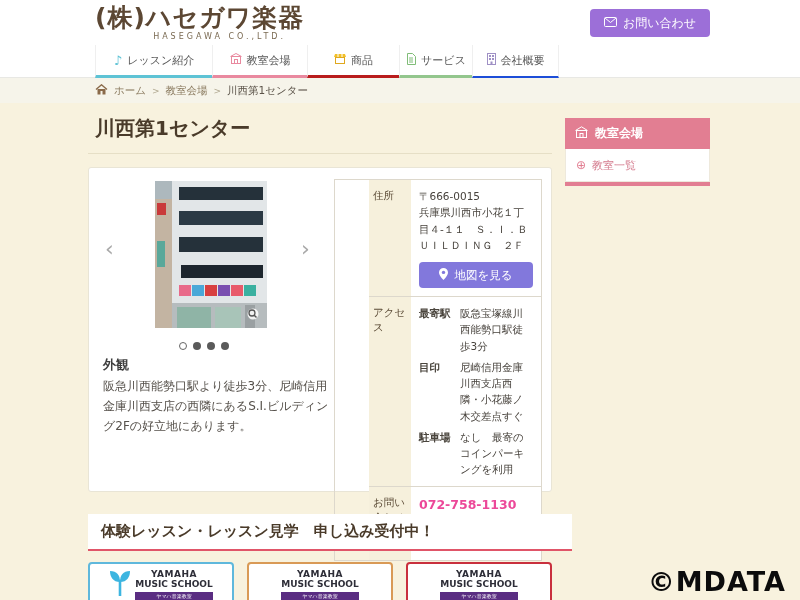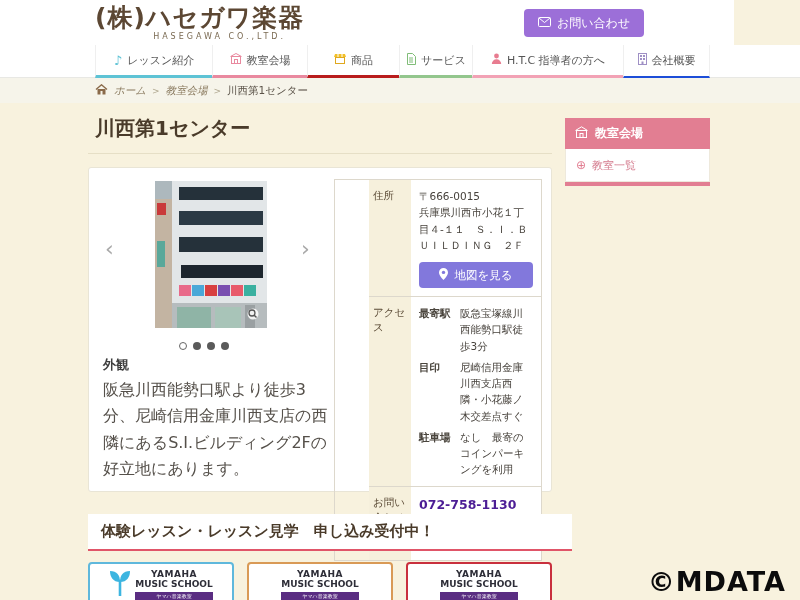--- a/index.html
+++ b/index.html
@@ -1,21 +1,21 @@
 <!DOCTYPE html>
 <html><head>
 <meta charset="utf-8">
 <style>
   * { margin:0; padding:0; box-sizing:border-box; }
   html,body { width:800px; height:600px; overflow:hidden; }
   body { font-family:"DejaVu Sans","Liberation Sans",sans-serif; }
   .canvas { position:relative; width:800px; height:600px; background:#f8f2de; overflow:hidden; }
 
   
-  .topbar { position:absolute; top:0; left:0; width:734px; height:45px; background:#ffffff; }
+  .topbar { position:absolute; top:0; left:0; width:800px; height:45px; background:#ffffff; }
   .logo { position:absolute; left:95px; top:4px; }
   .logo-main { font-size:25px; font-weight:bold; color:#5c4733; letter-spacing:1px; line-height:1.1; }
   .logo-sub { font-size:8px; color:#7a6a52; letter-spacing:3px; margin-top:0; text-align:center; padding-left:40px; }
   .contact-btn { position:absolute; right:90px; top:9px; height:28px; padding:0 14px;
     background:#9c6fd8; border:none; border-radius:4px; color:#fff; font-size:12px;
     display:flex; align-items:center; gap:6px; cursor:pointer; font-family:inherit; }
 
   
   .mainnav { position:absolute; top:45px; left:0; width:800px; height:33px; background:#fff; border-bottom:1px solid #e8e8e4; }
   .nav-inner { position:absolute; left:95px; top:0; height:33px; display:flex; }
@@ -28,54 +28,54 @@
   .nav-i3 { width:73px;  border-bottom:3px solid #93c68d;text-align:right; }
   .nav-i4 { width:151px; border-bottom:3px solid #f2a2b5; }
   .nav-i5 { width:87px;  border-bottom:2px solid #1d4ed8; }
   .note-glyph { color:#5ec3d5; font-size:13px; }
 
   
   .breadcrumb { position:absolute; top:78px; left:0; width:800px; height:25px; background:#f6f4ea;
     display:flex; align-items:center; padding-left:95px; gap:6px; font-size:10.5px; color:#8a7a5f; }
   .breadcrumb .sep { color:#b0a890; font-size:9px; }
   .breadcrumb .current { color:#5a5248; }
-  .crumb-link { cursor:pointer;font-style:italic; }
+  .crumb-link { cursor:pointer; }
 
   
   .page-title { position:absolute; left:95px; top:115px; font-size:20px; font-weight:bold; color:#4a3b2a; }
   .title-divider { position:absolute; left:88px; top:153px; width:464px; height:1px; background:#e6dfc6; }
 
   .info-card { position:absolute; left:88px; top:167px; width:464px; height:325px;
     background:#fff; border:1px solid #e9e5d6; border-radius:3px; }
 
   
   .chev { position:absolute; font-size:22px; color:#a9a9a9; cursor:pointer; line-height:1; }
   .chev.left { left:16px; top:70px; }
   .chev.right { left:212px; top:70px; }
   .photo { position:absolute; left:66px; top:13px; width:112px; height:147px; cursor:pointer; }
   .photo svg { display:block; }
   .dots { position:absolute; left:0; top:174px; width:230px; display:flex; justify-content:center; gap:6px; }
   .dot { width:8px; height:8px; border-radius:50%; background:#5a5a5a; cursor:pointer; }
   .dot.active { background:#fff; border:1.5px solid #666; }
   .caption-title { position:absolute; left:14px; top:188px; font-size:13px; font-weight:bold; color:#3d3d3d; }
-  .caption-body { position:absolute; left:14px; top:209px; width:228px; font-size:16px; color:#55504a; line-height:1.65; }
+  .caption-body { position:absolute; left:14px; top:209px; width:228px; font-size:12px; color:#55504a; line-height:1.65; }
 
   
   .itable { position:absolute; left:245px; top:11px; width:208px; border:1px solid #ddd8cc; font-size:10.5px; }
   .trow { display:flex; border-top:1px solid #ddd8cc;margin-left:34px; }
   .trow:first-child { border-top:none; }
   .tlabel { width:42px; background:#f6f0dc; color:#5a4a35; padding:8px 4px; line-height:1.45; flex-shrink:0; }
   .tval { flex:1; padding:8px 8px; color:#47423c; line-height:1.55; background:#fff; }
   .map-btn { margin-top:9px; width:100%; height:26px; background:#8278dc; border:none; border-radius:4px;
     color:#fff; font-size:11.5px; display:flex; align-items:center; justify-content:center; gap:6px;
     cursor:pointer; font-family:inherit; }
   .acc-line { display:flex; gap:4px; margin-bottom:5px; }
   .acc-k { font-weight:bold; color:#4a453d; width:37px; flex-shrink:0; }
   .acc-v { flex:1; }
-  .phone { font-size:12.5px; font-weight:bold; color:#4c1d95; }
+  .phone { font-size:12.5px; font-weight:bold; color:#ec4899; }
   .hours-link { margin-top:5px; display:flex; align-items:center; gap:4px; color:#4a8fd4; cursor:pointer; }
 
   
   .sidebar { position:absolute; left:565px; top:118px; width:145px; border-bottom:4px solid #e27e92; }
   .side-head { height:31px; background:#e27e92; color:#fff; font-size:12px; font-weight:bold;
     display:flex; align-items:center; gap:7px; padding-left:10px; }
   .side-item { height:33px; background:#fff; border:1px solid #eee9dc; border-top:none;
     display:flex; align-items:center; gap:6px; padding-left:10px; font-size:11px; color:#d4798c; cursor:pointer; }
   .plus-glyph { color:#e republican27e92; font-size:12px; color:#e27e92; }
 
@@ -148,29 +148,20 @@
       <div class="nav-item nav-i3">
         <span>
           <svg width="10" height="12" viewBox="0 0 10 12">
               <path d="M1.5 0.5 h5 l3 3 v8 h-8 z" fill="none" stroke="#80bd78"></path>
               <line x1="3" y1="5" x2="7" y2="5" stroke="#80bd78"></line>
               <line x1="3" y1="7" x2="7" y2="7" stroke="#80bd78"></line>
               <line x1="3" y1="9" x2="7" y2="9" stroke="#80bd78"></line>
             </svg>
         </span>
         <span>サービス</span>
-      </div>
-      <div class="nav-item nav-i4">
-        <span>
-          <svg width="11" height="11" viewBox="0 0 11 11">
-              <circle cx="5.5" cy="3" r="2.4" fill="#e87c90"></circle>
-              <path d="M0.8 11 a4.7 4.7 0 0 1 9.4 0 z" fill="#e87c90"></path>
-            </svg>
-        </span>
-        <span>H.T.C 指導者の方へ</span>
       </div>
       <div class="nav-item nav-i5">
         <span>
           <svg width="9" height="12" viewBox="0 0 9 12">
               <rect x="0.5" y="0.5" width="8" height="11" fill="none" stroke="#9f90c5"></rect>
               <rect x="2" y="2" width="2" height="2" fill="#9f90c5"></rect>
               <rect x="5" y="2" width="2" height="2" fill="#9f90c5"></rect>
               <rect x="2" y="5" width="2" height="2" fill="#9f90c5"></rect>
               <rect x="5" y="5" width="2" height="2" fill="#9f90c5"></rect>
               <rect x="3.5" y="8.5" width="2" height="3" fill="#9f90c5"></rect>

